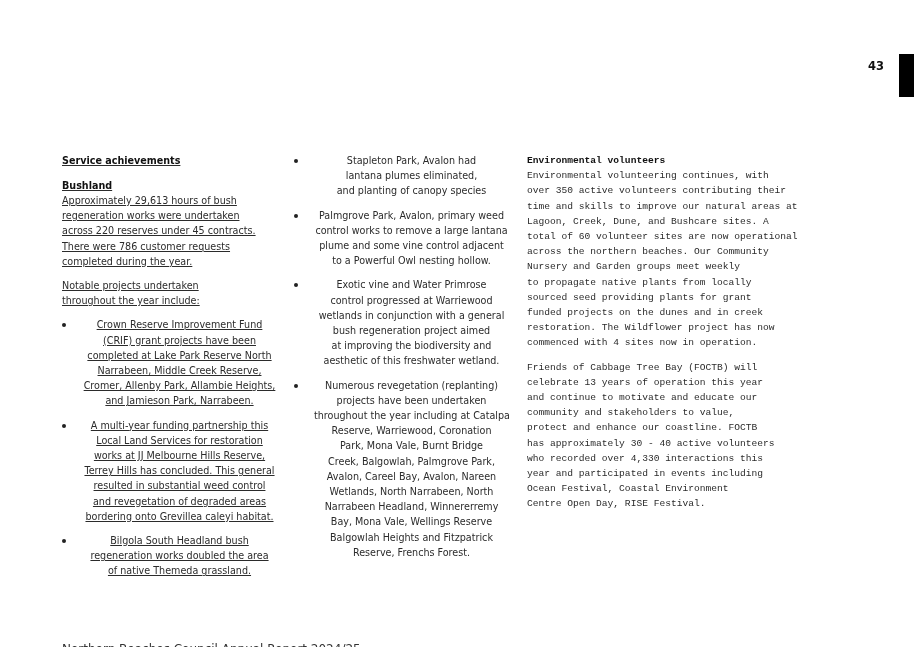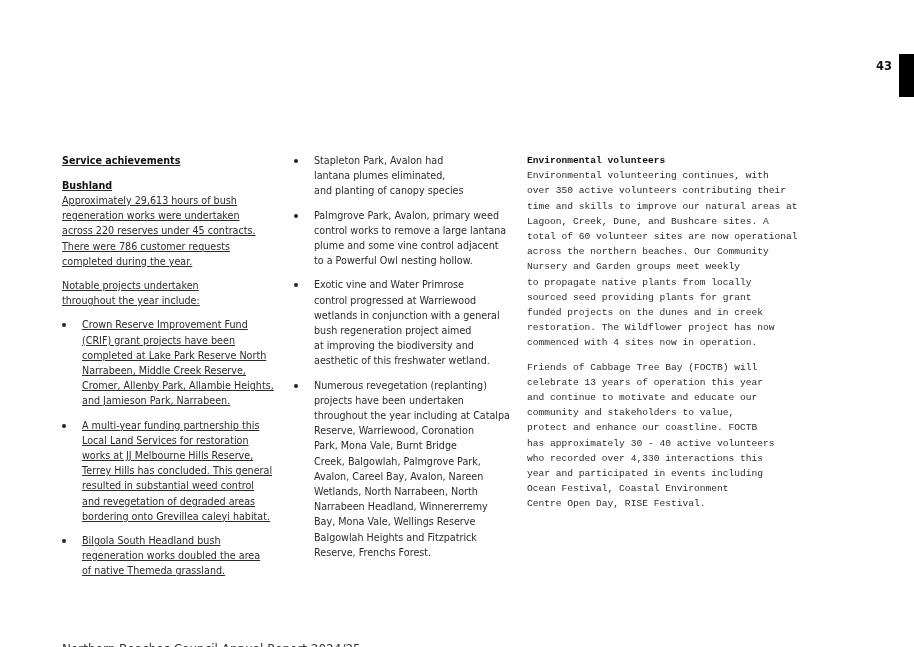--- a/index.html
+++ b/index.html
@@ -4,35 +4,34 @@
   <style>
     html, body { margin: 0; padding: 0; }
     body {
       width: 914px; height: 647px; position: relative; overflow: hidden;
       background: #ffffff; color: #2b2b2b;
       font-family: "DejaVu Sans", "Liberation Sans", sans-serif;
     }
     .page-num {
       position: absolute; top: 59px; left: 868px; width: 24px;
       font-size: 11.5px; font-weight: bold; color: #111;
-      text-align: right;
     }
     .tab-marker {
       position: absolute; top: 54px; left: 899px; width: 15px; height: 43px;
       background: #000;
     }
     .col { position: absolute; top: 153px; font-size: 9.6px; line-height: 15.2px; }
     .col1 { left: 62px; width: 215px; text-decoration: underline; }
     .col2 { left: 294px; width: 215px; }
     .col3 { left: 527px; width: 215px; font-family: Liberation Mono, monospace; }
     .line { display: block; white-space: nowrap; }
     .heading { font-weight: bold; color: #111; display: block; white-space: nowrap; }
     .heading-gap { margin-bottom: 9.5px; }
     .para { margin: 0 0 9px 0; }
-    .bullets { list-style: none; margin: 0; padding: 0; }
+    .bullets { list-style: none; margin: 0; padding: 0; text-align: center; }
     .bullet { position: relative; padding-left: 20px; margin-bottom: 9px; }
     .bullet-dot {
       position: absolute; left: 0; top: 6px; width: 4px; height: 4px;
       border-radius: 50%; background: #222;
     }
     .footer {
       position: absolute; top: 642px; left: 62px;
       font-size: 12px; color: #333; white-space: nowrap;
     }
   </style>

